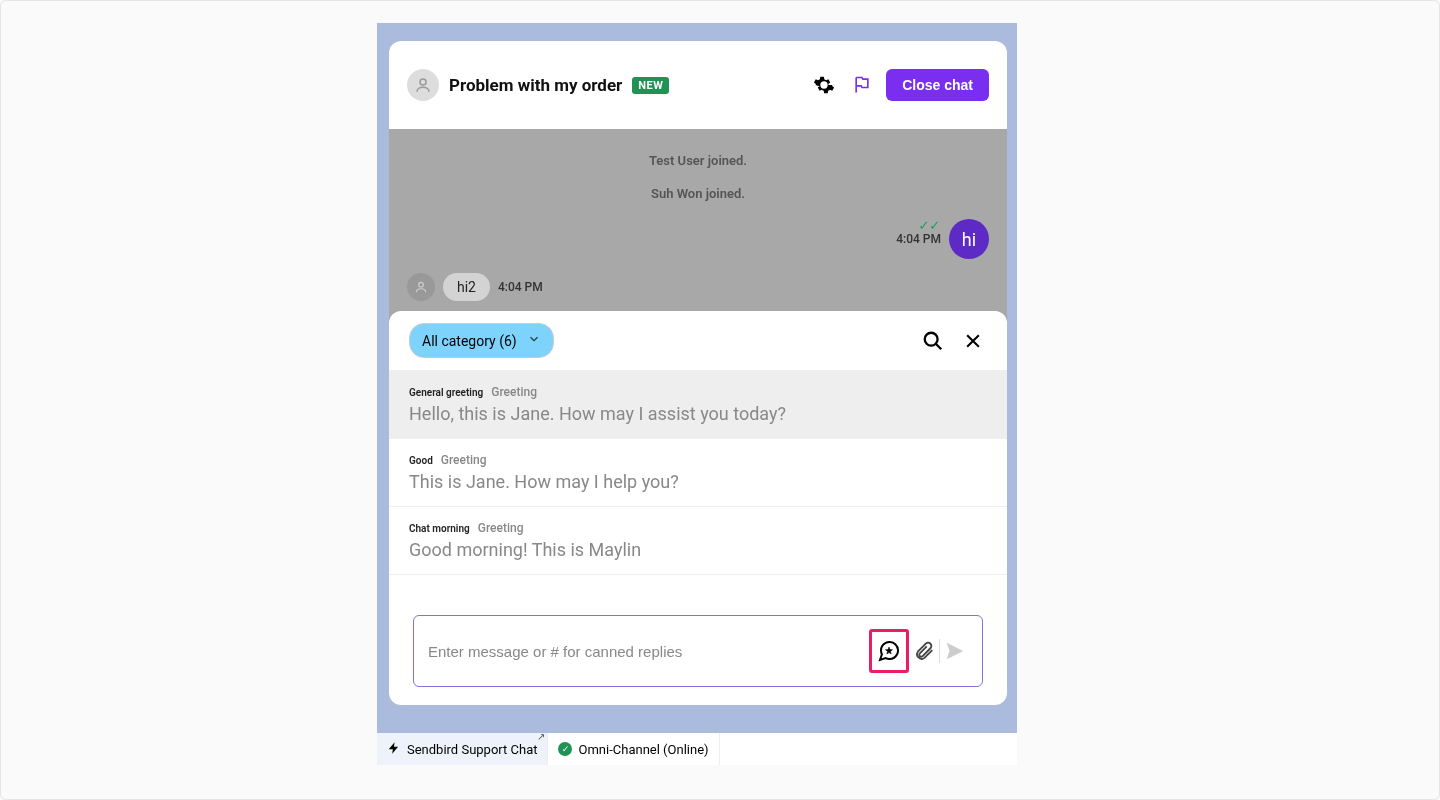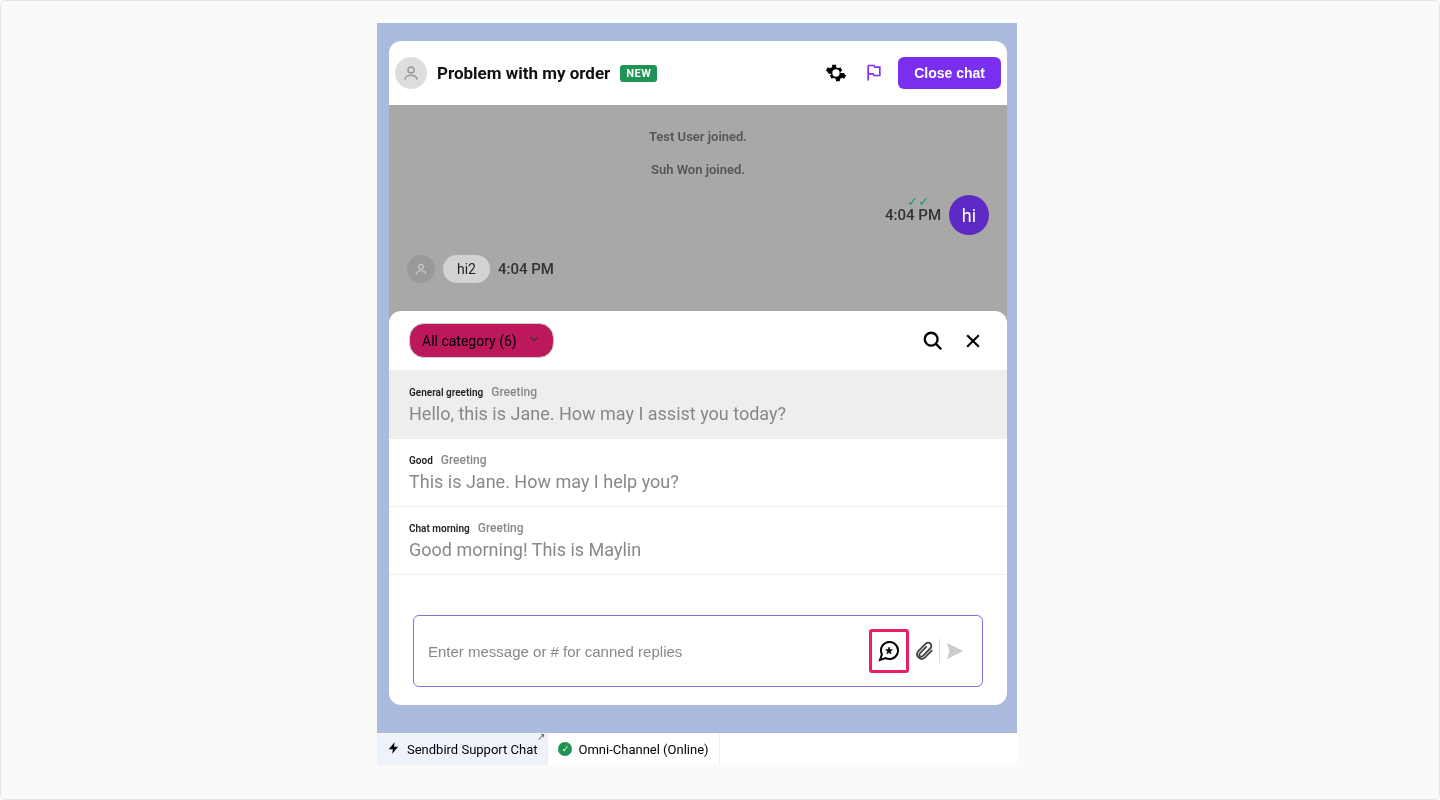--- a/index.html
+++ b/index.html
@@ -28,24 +28,24 @@
     top: 18px;
     width: 618px;
     height: 664px;
     background: #a8a8a8;
     border-radius: 12px;
     overflow: hidden;
   }
   
   .chat-header {
     background: #fff;
-    height: 64px;
-    display: flex;
-    align-items: center;
-    padding: 0 6px;
+    height: 88px;
+    display: flex;
+    align-items: center;
+    padding: 0 18px;
     gap: 10px;
   }
   .avatar-small {
     width: 32px; height: 32px;
     border-radius: 50%;
     background: #ddd;
     display: flex; align-items: center; justify-content: center;
     color: #888;
   }
   .chat-title {
@@ -88,23 +88,23 @@
     color: #555;
     font-weight: 600;
     margin: 10px 0 18px;
   }
   .msg-row {
     display: flex;
     align-items: center;
     gap: 8px;
   }
   .msg-row.right { justify-content: flex-end; }
-  .msg-row.left { justify-content: flex-start; margin-top: 20px; }
+  .msg-row.left { justify-content: flex-start; margin-top: 14px; }
   .msg-time {
-    font-size: 15px;
+    font-size: 12px;
     color: #333;
     font-weight: 500;
   }
   .msg-bubble-purple {
     width: 40px; height: 40px;
     border-radius: 50%;
     background: #5e2ac5;
     color: #fff;
     display: flex; align-items: center; justify-content: center;
     font-size: 18px;
@@ -150,21 +150,21 @@
   }
   .category-select {
     border: 1px solid #ccc;
     border-radius: 15px;
     padding: 8px 12px;
     font-size: 14px;
     display: flex;
     align-items: center;
     gap: 10px;
     cursor: pointer;
-    background: #be185d;
+    background: #7dd3fc;
   }
   .canned-header .spacer { flex: 1; }
   .canned-list {
     border-top: 1px solid #eee;
     flex: 1;
     overflow: auto;
   }
   .canned-item {
     padding: 14px 20px;
     border-bottom: 1px solid #eee;

